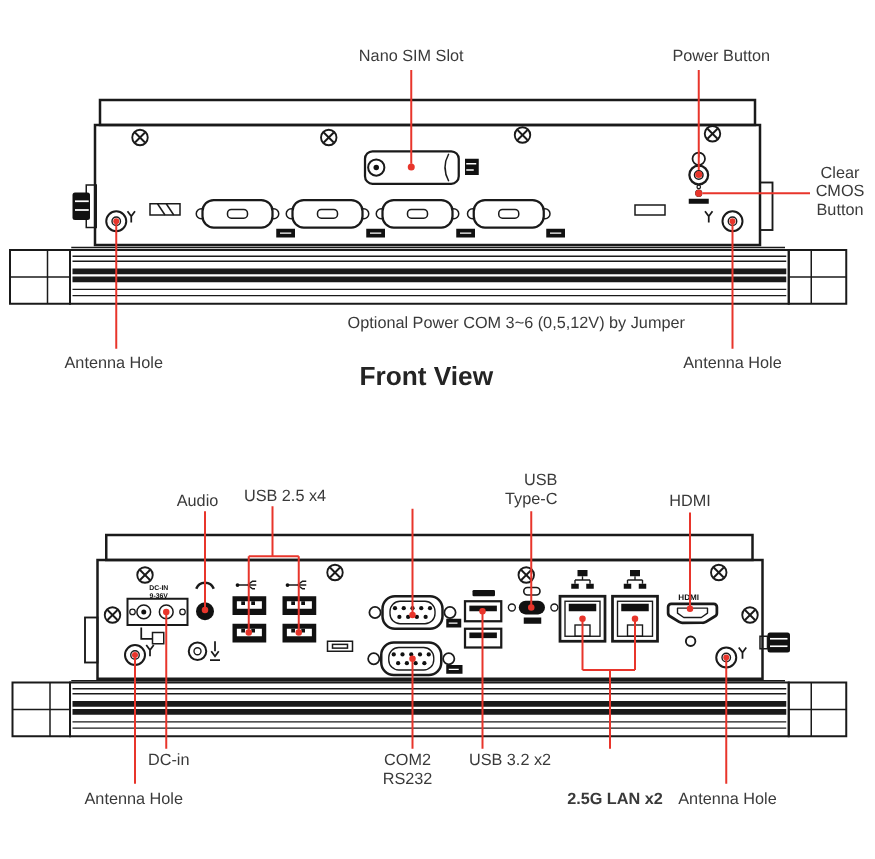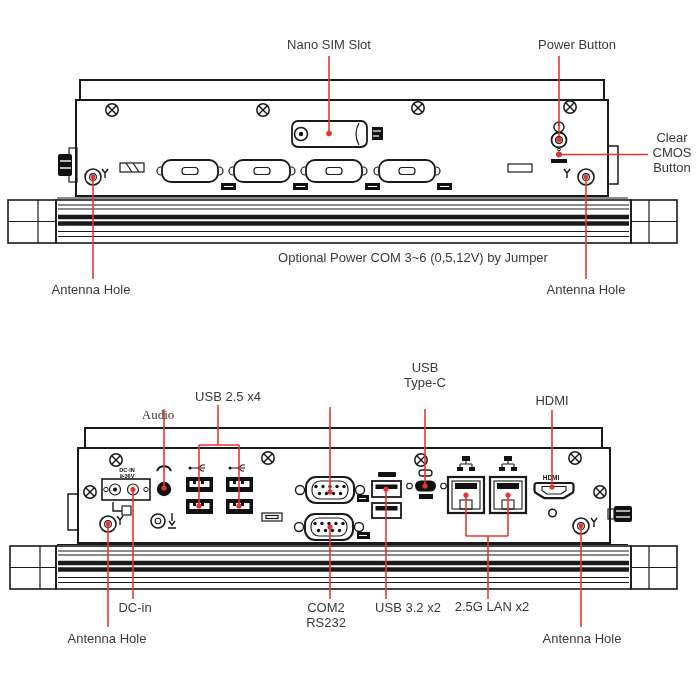--- a/index.html
+++ b/index.html
@@ -397,31 +397,32 @@
 <div class="lbl" style="left:329px;top:37px;">Nano SIM Slot</div>
 <div class="lbl" style="left:559px;top:37px;margin-left:18px;">Power Button</div>
 <div class="lbl stack" style="left:672px;top:130px;">
   <span>Clear</span>
   <span>CMOS</span>
   <span>Button</span>
 </div>
 <div class="lbl" style="left:373px;top:250px;margin-left:40px;">Optional Power COM 3~6 (0,5,12V) by Jumper</div>
 <div class="lbl" style="left:91px;top:282px;">Antenna Hole</div>
 <div class="lbl" style="left:586px;top:282px;">Antenna Hole</div>
-
-<div class="lbl" style="left:158px;top:407px;font-family:Liberation Serif, serif;">Audio</div>
+<div class="title" style="left:341px;top:290px;">Front View</div>
+
+<div class="lbl" style="left:158px;top:393px;">Audio</div>
 <div class="lbl" style="left:228px;top:389px;">USB 2.5 x4</div>
-<div class="lbl stack" style="left:425px;top:360px;">
+<div class="lbl stack" style="left:425px;top:376px;text-align:right;">
   <span>USB</span>
   <span>Type-C</span>
 </div>
 <div class="lbl" style="left:552px;top:393px;">HDMI</div>
 <div class="lbl" style="left:135px;top:600px;">DC-in</div>
 <div class="lbl stack" style="left:326px;top:600px;">
   <span>COM2</span>
   <span>RS232</span>
 </div>
 <div class="lbl" style="left:408px;top:600px;">USB 3.2 x2</div>
-<div class="lbl" style="left:492px;top:599px;">2.5G LAN x2</div>
+<div class="lbl" style="left:492px;top:631px;font-weight:bold;">2.5G LAN x2</div>
 <div class="lbl" style="left:107px;top:631px;">Antenna Hole</div>
 <div class="lbl" style="left:582px;top:631px;">Antenna Hole</div>
 
 </div>
 
 </body></html>

